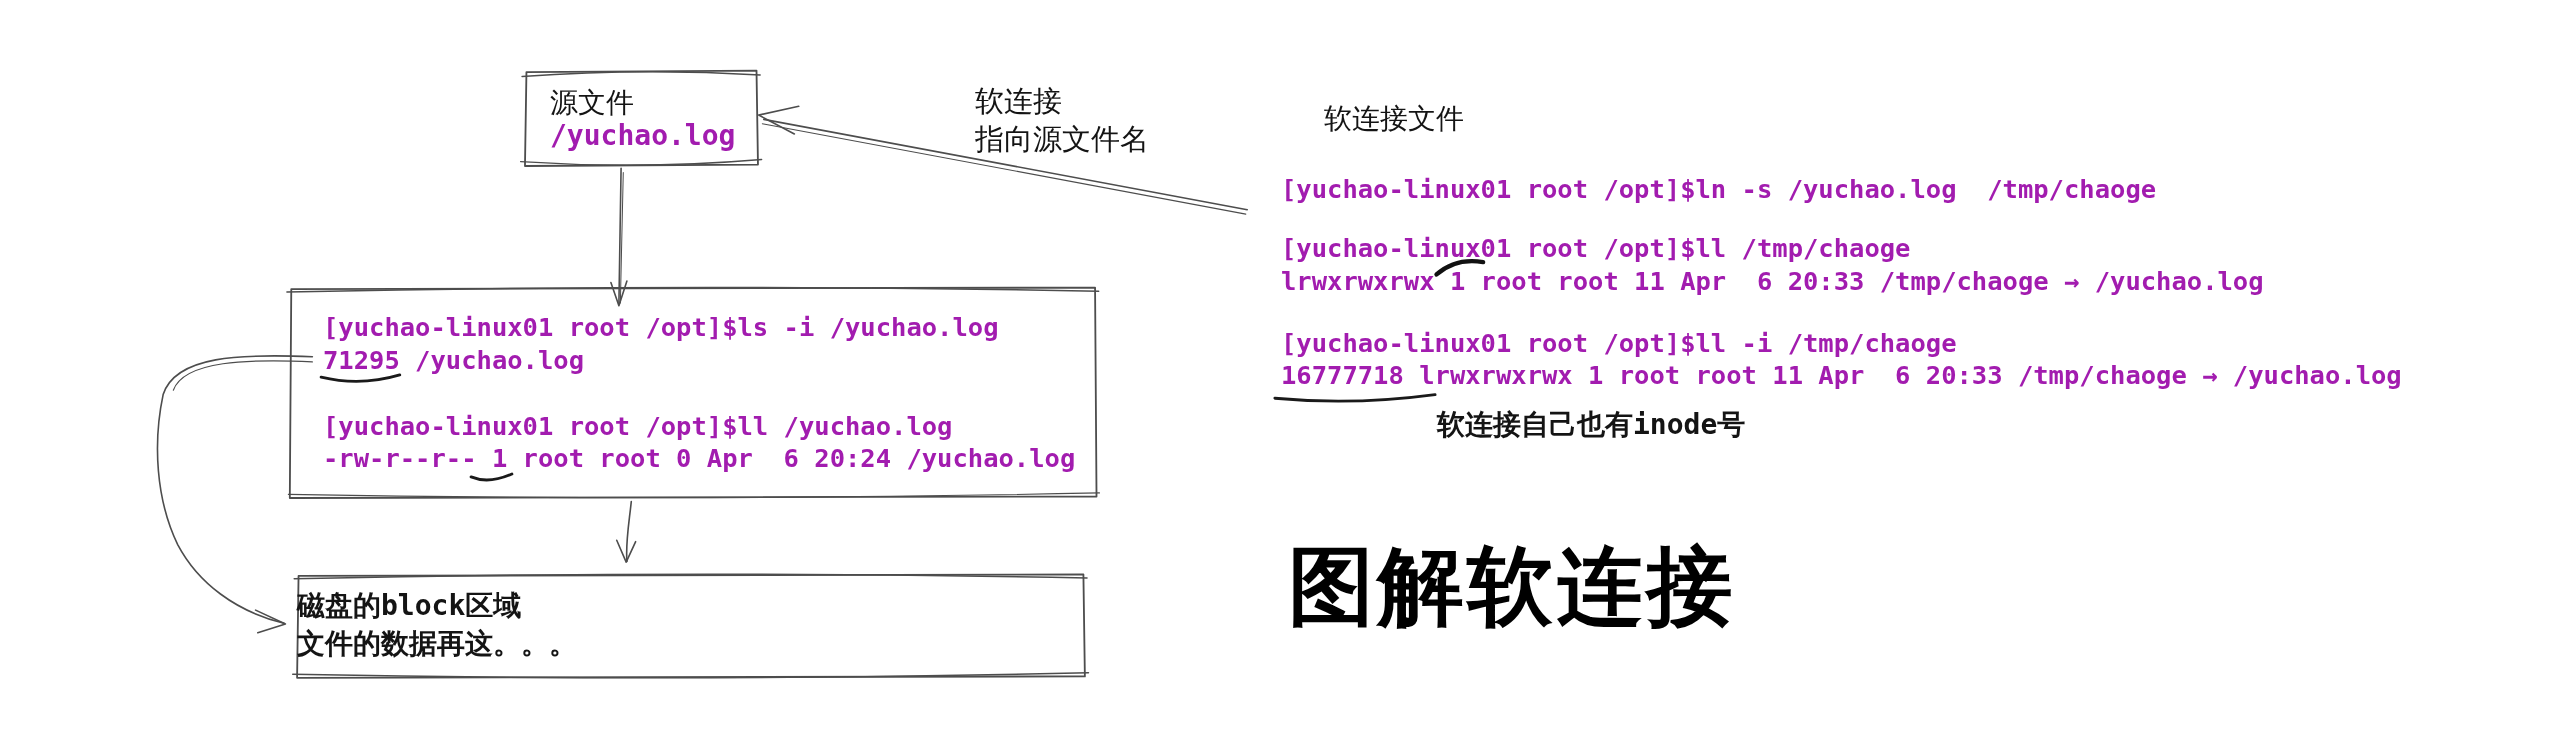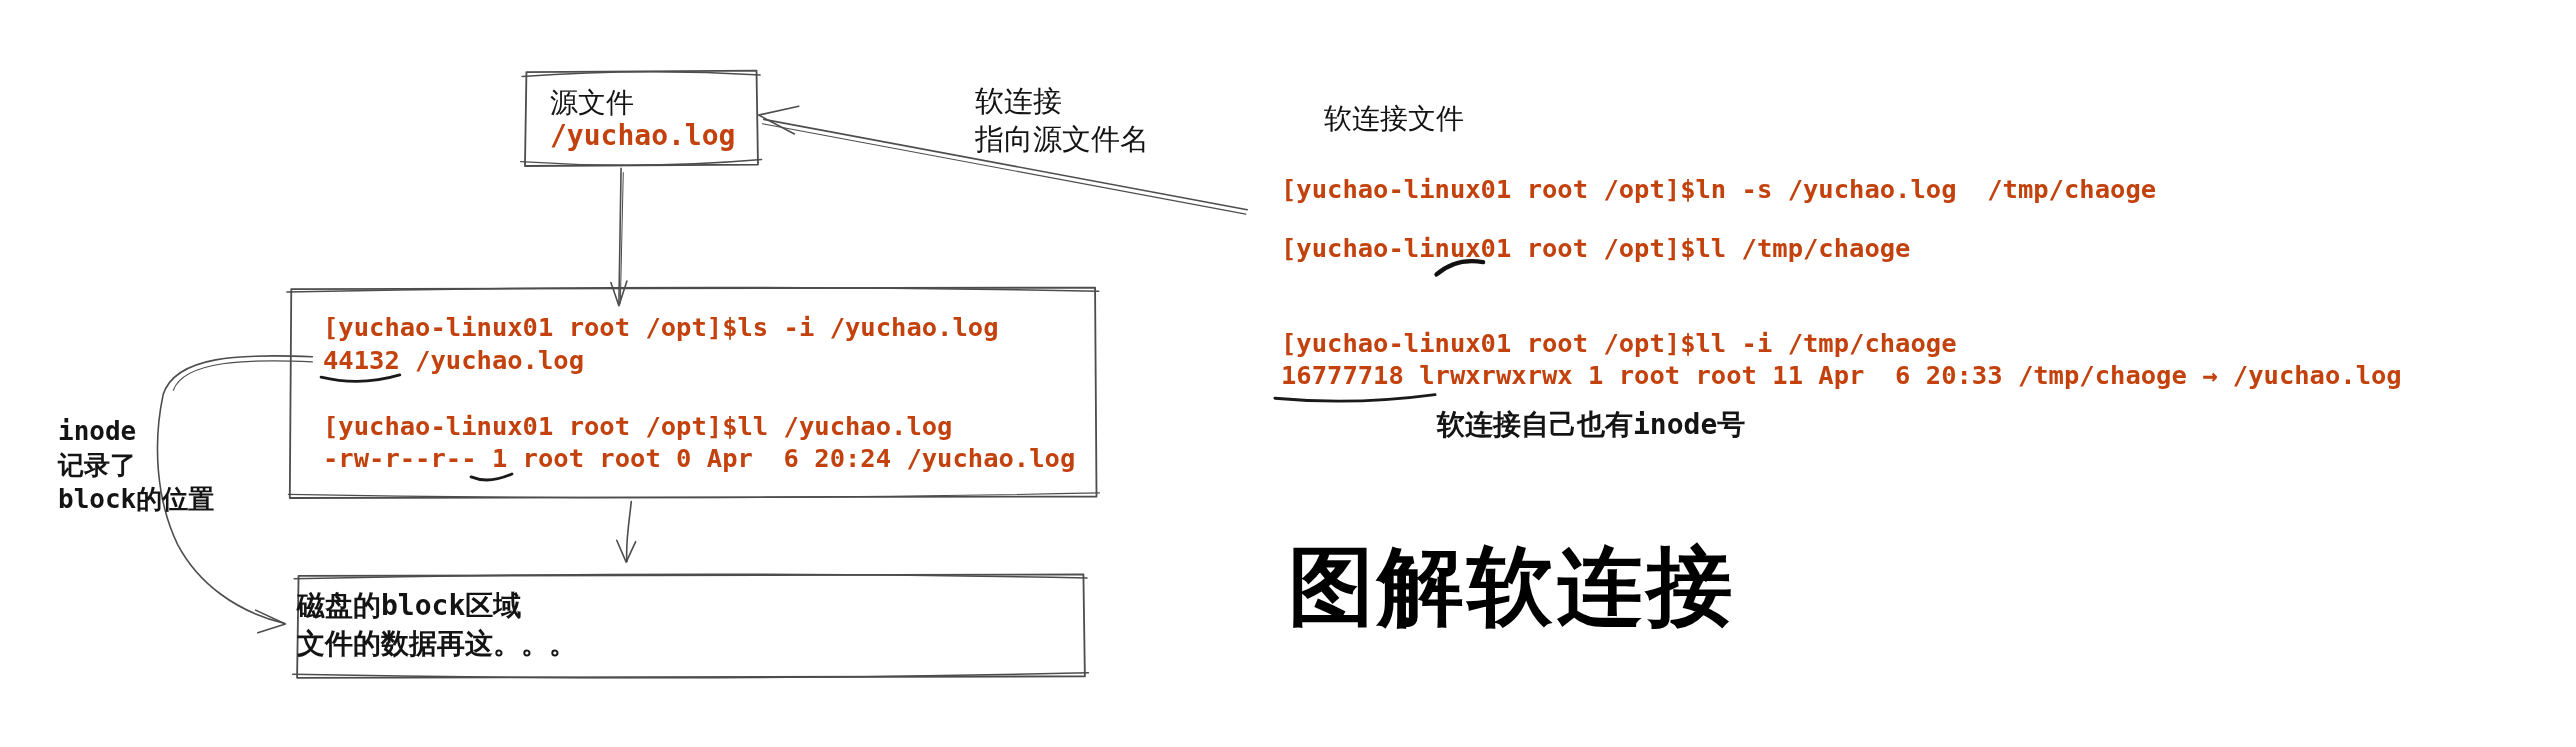--- a/index.html
+++ b/index.html
@@ -10,21 +10,21 @@
     overflow:hidden;
     font-family:"Liberation Sans","DejaVu Sans",sans-serif;
   }
   #strokes { position:absolute; left:0; top:0; width:2576px; height:747px; }
   .mono {
     position:absolute;
     font-family:"DejaVu Sans Mono","Liberation Mono",monospace;
     font-weight:700;
     font-size:25.5px;
     line-height:29px;
-    color:#c2410c;
+    color:#a21caf;
     white-space:pre;
   }
   .cjk {
     position:absolute;
     font-family:"Liberation Sans","DejaVu Sans",sans-serif;
     font-size:28px;
     line-height:34px;
     color:#141414;
     white-space:pre;
   }
@@ -103,33 +103,33 @@
     <path d="M 1972 377 C 1990 361, 2012 356, 2036 360" stroke="#111111" stroke-width="6"></path>
     <path d="M 1750 547 Q 1858 557 1970 542" stroke="#1a1a1a" stroke-width="4"></path>
   </svg>
 
   <div class="cjk" style="left:550px; top:86px;">源文件</div>
   <div class="mono" style="left:550px; top:121px; font-size:28px;">/yuchao.log</div>
 
   <div class="cjk softlabel" style="left:975px; top:82px;"><span>软连接</span><br><span>指向源文件名</span></div>
 
   <div class="mono" style="left:323px; top:313px;">[yuchao-linux01 root /opt]$ls -i /yuchao.log</div>
-  <div class="mono" style="left:323px; top:346px;">44132 /yuchao.log</div>
+  <div class="mono" style="left:323px; top:346px;">71295 /yuchao.log</div>
   <div class="mono" style="left:323px; top:412px;">[yuchao-linux01 root /opt]$ll /yuchao.log</div>
   <div class="mono" style="left:323px; top:444px;">-rw-r--r-- 1 root root 0 Apr  6 20:24 /yuchao.log</div>
 
-  <div class="cjkmix" style="left:58px; top:414px;"><span>inode</span><br><span>记录了</span><br><span>block的位置</span></div>
 
   <div class="cjkmix blockbox-text" style="left:297px; top:587px; width:788px;"><span>磁盘的block区域</span><br><span>文件的数据再这。。。</span></div>
 
   <div class="cjk" style="left:1324px; top:102px;">软连接文件</div>
 
   <div class="mono" style="left:1281px; top:175px;">[yuchao-linux01 root /opt]$ln -s /yuchao.log  /tmp/chaoge</div>
 
   <div class="mono" style="left:1281px; top:234px;">[yuchao-linux01 root /opt]$ll /tmp/chaoge</div>
+  <div class="mono" style="left:1281px; top:267px;">lrwxrwxrwx 1 root root 11 Apr  6 20:33 /tmp/chaoge → /yuchao.log</div>
 
   <div class="mono" style="left:1281px; top:329px;">[yuchao-linux01 root /opt]$ll -i /tmp/chaoge</div>
   <div class="mono" style="left:1281px; top:361px;">16777718 lrwxrwxrwx 1 root root 11 Apr  6 20:33 /tmp/chaoge → /yuchao.log</div>
 
   <div class="cjkmix" style="left:1437px; top:408px; font-size:28px;">软连接自己也有inode号</div>
 
   <div class="big-title" style="left:1288px; top:529px;">图解软连接</div>
 
 </div>
 

